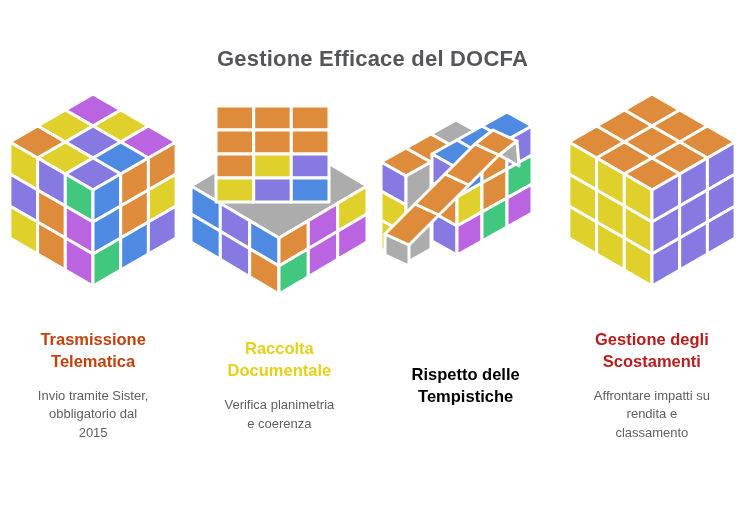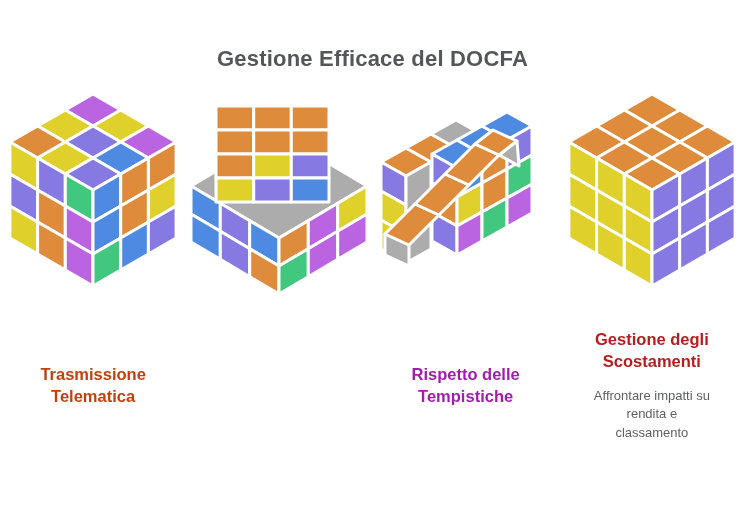--- a/index.html
+++ b/index.html
@@ -67,20 +67,23 @@
             <polygon points="120.7,122.0 148.4,106.0 148.4,138.0 120.7,154.0" fill="#DE8B3C"></polygon>
             <polygon points="148.4,106.0 176.1,90.0 176.1,122.0 148.4,138.0" fill="#DFD02C"></polygon>
             <polygon points="93.0,170.0 120.7,154.0 120.7,186.0 93.0,202.0" fill="#41C87E"></polygon>
             <polygon points="120.7,154.0 148.4,138.0 148.4,170.0 120.7,186.0" fill="#4F8AE2"></polygon>
             <polygon points="148.4,138.0 176.1,122.0 176.1,154.0 148.4,170.0" fill="#8779E2"></polygon>
           </svg>
         </div>
       <div class="textblock">
         <div class="heading" style="color: #c2410c;">Trasmissione
 Telematica</div>
+        <div class="bodytext">Invio tramite Sister,
+obbligatorio dal
+2015</div>
       </div>
     </div>
 
     <div class="column">
       <div class="cube-box">
           <svg viewBox="0 0 186 210">
             <polygon points="93.0,50.0 181.0,102.0 93.0,154.0 5.0,102.0" fill="#ACACAC"></polygon>
             <polygon points="5.0,102.0 34.3,119.3 34.3,147.3 5.0,130.0" fill="#4F8AE2"></polygon>
             <polygon points="34.3,119.3 63.7,136.7 63.7,164.7 34.3,147.3" fill="#8779E2"></polygon>
             <polygon points="63.7,136.7 93.0,154.0 93.0,182.0 63.7,164.7" fill="#4F8AE2"></polygon>
@@ -100,20 +103,26 @@
             <polygon points="67.7,46.0 105.3,46.0 105.3,70.0 67.7,70.0" fill="#DE8B3C"></polygon>
             <polygon points="105.3,46.0 143.0,46.0 143.0,70.0 105.3,70.0" fill="#DE8B3C"></polygon>
             <polygon points="30.0,70.0 67.7,70.0 67.7,94.0 30.0,94.0" fill="#DE8B3C"></polygon>
             <polygon points="67.7,70.0 105.3,70.0 105.3,94.0 67.7,94.0" fill="#DFD02C"></polygon>
             <polygon points="105.3,70.0 143.0,70.0 143.0,94.0 105.3,94.0" fill="#8779E2"></polygon>
             <polygon points="30.0,94.0 67.7,94.0 67.7,118.0 30.0,118.0" fill="#DFD02C"></polygon>
             <polygon points="67.7,94.0 105.3,94.0 105.3,118.0 67.7,118.0" fill="#8779E2"></polygon>
             <polygon points="105.3,94.0 143.0,94.0 143.0,118.0 105.3,118.0" fill="#4F8AE2"></polygon>
           </svg>
         </div>
+      <div class="textblock">
+        <div class="heading" style="color: rgb(230, 209, 24);">Raccolta
+Documentale</div>
+        <div class="bodytext">Verifica planimetria
+e coerenza</div>
+      </div>
     </div>
 
     <div class="column">
       <div class="cube-box">
           <svg viewBox="0 0 186 210">
             <polygon points="8.0,78.0 33.0,64.0 58.0,78.0 33.0,92.0" fill="#DE8B3C"></polygon>
             <polygon points="33.0,64.0 58.0,50.0 83.0,64.0 58.0,78.0" fill="#DE8B3C"></polygon>
             <polygon points="58.0,50.0 83.0,36.0 108.0,50.0 83.0,64.0" fill="#ACACAC"></polygon>
             <polygon points="8.0,78.0 33.0,92.0 33.0,121.0 8.0,107.0" fill="#8779E2"></polygon>
             <polygon points="8.0,107.0 33.0,121.0 33.0,150.0 8.0,136.0" fill="#DFD02C"></polygon>
@@ -136,21 +145,21 @@
             <polygon points="134.0,114.0 159.0,100.0 159.0,129.0 134.0,143.0" fill="#BB64E2"></polygon>
             <polygon points="12.0,150.0 36.0,161.0 36.0,182.0 12.0,171.0" fill="#ACACAC"></polygon>
             <polygon points="12.0,150.0 42.0,120.0 66.0,131.0 36.0,161.0" fill="#DE8B3C"></polygon>
             <polygon points="42.0,120.0 72.0,90.0 96.0,101.0 66.0,131.0" fill="#DE8B3C"></polygon>
             <polygon points="72.0,90.0 102.0,60.0 126.0,71.0 96.0,101.0" fill="#DE8B3C"></polygon>
             <polygon points="126.0,71.0 144.0,57.0 146.0,82.0" fill="#ACACAC"></polygon>
             <polygon points="102.0,60.0 126.0,71.0 144.0,57.0 120.0,46.0" fill="#DE8B3C"></polygon>
           </svg>
         </div>
       <div class="textblock">
-        <div class="heading" style="color: #a21caf;">Rispetto delle
+        <div class="heading" style="color: #000000;">Rispetto delle
 Tempistiche</div>
       </div>
     </div>
 
     <div class="column">
       <div class="cube-box">
           <svg viewBox="0 0 186 210">
             <polygon points="93.0,10.0 120.7,26.0 93.0,42.0 65.3,26.0" fill="#DE8B3C"></polygon>
             <polygon points="120.7,26.0 148.4,42.0 120.7,58.0 93.0,42.0" fill="#DE8B3C"></polygon>
             <polygon points="148.4,42.0 176.1,58.0 148.4,74.0 120.7,58.0" fill="#DE8B3C"></polygon>

